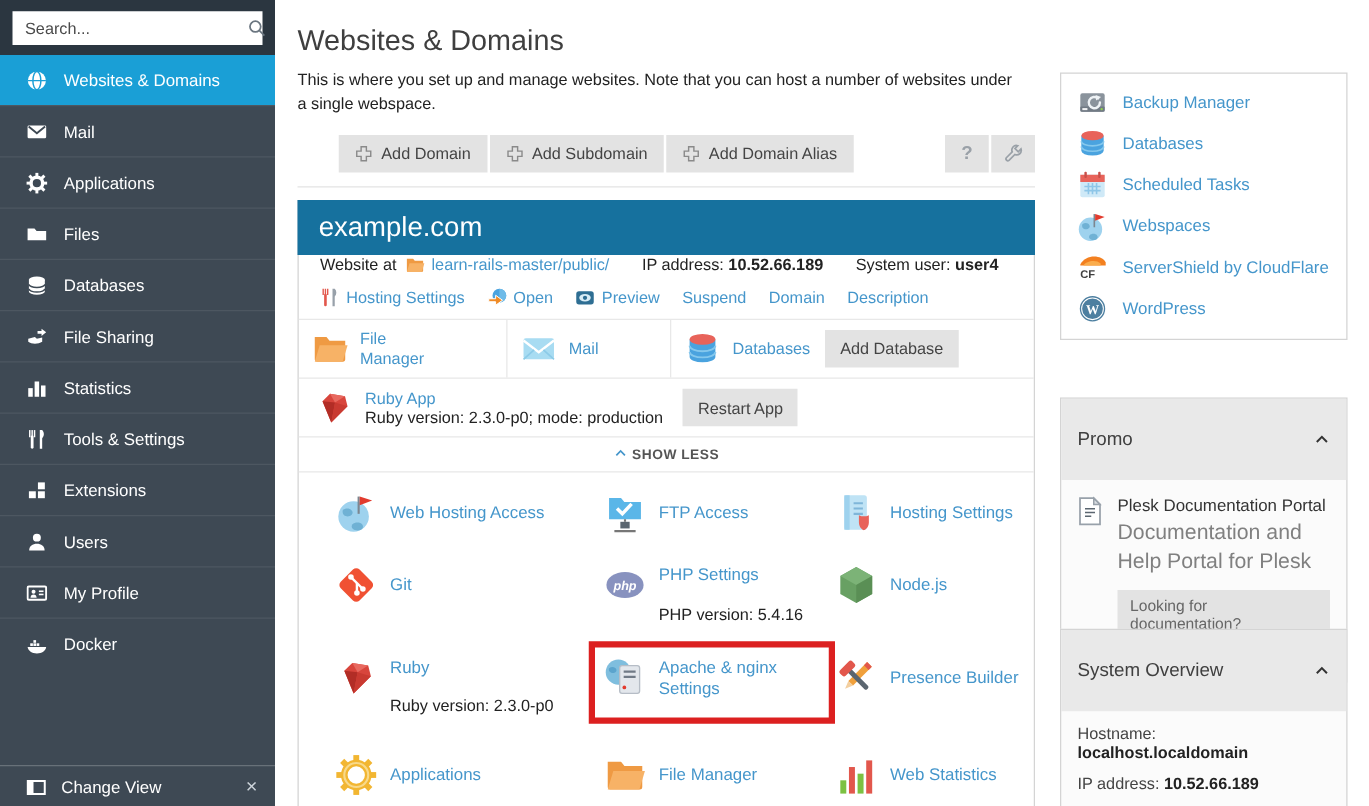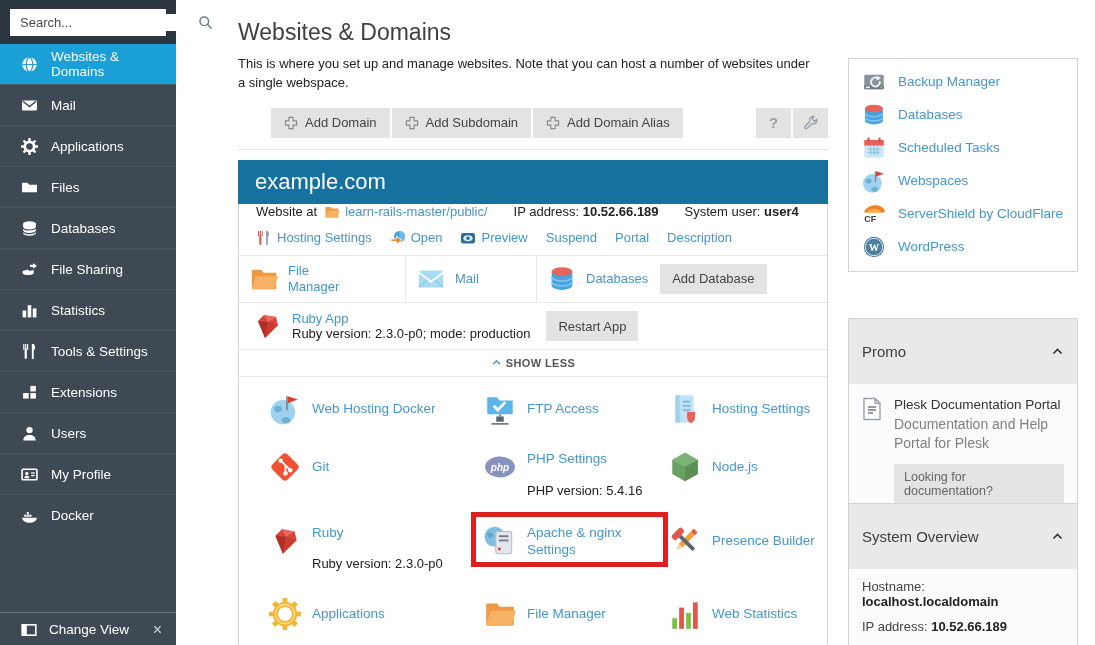--- a/index.html
+++ b/index.html
@@ -2,21 +2,21 @@
 <html><head>
 <meta charset="utf-8">
 <style>
   html,body{margin:0;padding:0;background:#fff;}
   .page{position:relative;width:1095px;height:645px;overflow:hidden;background:#fff;
         font-family:"Liberation Sans",sans-serif;font-size:13px;color:#222;}
   a{text-decoration:none;cursor:pointer;}
   svg{display:block;}
 
   
-  .sidebar{position:absolute;left:0;top:0;width:176px;height:645px;background:#3e4954;}
+  .sidebar{position:absolute;left:0;top:0;width:220px;height:645px;background:#3e4954;}
   .sb-top{background:#2b3640;padding:9px 10px 8px;}
   .search{display:flex;align-items:center;background:#fff;height:27px;padding:0 8px;}
   .search input{border:0;outline:0;flex:1;font-family:"Liberation Sans",sans-serif;font-size:13px;color:#333;}
   .search input::placeholder{color:#4a4a4a;}
   .search svg{width:15px;height:15px;color:#6b7680;flex:none;}
   .nav-item{display:flex;align-items:center;height:40px;padding:0 12px 0 21px;color:#fff;
             border-top:1px solid rgba(255,255,255,.08);cursor:pointer;font-size:13.5px;}
   .nav-item:first-child{border-top:none;}
   .nav-item svg{width:17px;height:17px;margin-right:13px;flex:none;color:#fff;--sbg:#3e4954;}
   .nav-item.active{background:#1a9fd6;}
@@ -71,40 +71,40 @@
   .c-showless svg{width:11px;height:11px;color:#4596cb;display:inline-block;vertical-align:-1px;margin-right:4px;}
 
   .c-feat{border-top:1px solid #e8e8e8;display:grid;grid-template-columns:215px 185px 1fr;
           padding:15px 0 40px 29px;row-gap:24px;}
   .fcell{display:flex;align-items:flex-start;}
   .fcell > svg{width:34px;height:34px;margin-right:10px;flex:none;}
   .fmeta{display:flex;flex-direction:column;justify-content:center;min-height:34px;}
   .flbl{font-size:13.5px;color:#4596cb;max-width:138px;line-height:1.3;}
   .fsub{font-size:13px;color:#222;margin-top:15px;max-width:140px;line-height:1.3;}
   .redwrap{display:inline-flex;align-items:flex-start;border:5px solid #dc2020;
-           padding:7px 14px 3px 7px;margin:-12px 0 0 -12px;background:#fff;}
+           padding:7px 14px 14px 7px;margin:-12px 0 0 -12px;background:#fff;}
   .redwrap > svg{width:34px;height:34px;margin-right:10px;flex:none;}
 
   
   .rightcol{position:absolute;left:848px;top:58px;width:230px;height:587px;}
   .rbox{border:1px solid #d4d4d4;background:#fff;position:absolute;left:0;right:0;}
   .rbox.toolsbox{top:0;padding:10px 12px 4px;}
   .rtool{display:flex;align-items:center;margin-bottom:7px;min-height:26px;}
   .rtool svg{width:26px;height:26px;margin-right:11px;flex:none;}
   .rtool a{font-size:13.5px;color:#4596cb;line-height:1.3;}
   .rbox.promo{top:260px;background:#fbfbfb;}
   .rbox.sys{top:445px;height:200px;background:#fbfbfb;}
   .rhead{background:#e9e9e9;padding:24px 13px;font-size:15px;color:#404040;display:flex;
          align-items:center;justify-content:space-between;cursor:pointer;}
   .rhead svg{width:13px;height:13px;color:#333;}
   .pbody{padding:13px 13px 12px;}
   .prow{display:flex;align-items:flex-start;}
   .prow svg{width:20px;height:24px;margin-right:12px;flex:none;}
   .ptitle{font-size:13.5px;color:#333;}
-  .psub{font-size:14px;color:#808080;margin-top:3px;line-height:1.35;}
+  .psub{font-size:17px;color:#808080;margin-top:3px;line-height:1.35;}
   .cta{background:#e3e3e3;color:#666;font-size:12.5px;padding:6px 10px;margin:11px 0 7px 32px;cursor:pointer;}
   .hide{color:#9aa1a8;font-size:12.5px;margin-left:32px;cursor:pointer;}
   .srow{margin:10px 13px;font-size:13px;color:#444;}
   .srow b{color:#222;}
 </style>
 </head>
 <body>
 
 <svg width="0" height="0" style="position:absolute">
   <symbol id="i-search" viewBox="0 0 16 16">
@@ -531,21 +531,21 @@
             </svg>
           <a class="link">Open</a>
         </span>
         <span class="linkico">
           <svg>
               <use href="#i-preview"></use>
             </svg>
           <a class="link">Preview</a>
         </span>
         <a class="link">Suspend</a>
-        <a class="link">Portal</a>
+        <a class="link">Domain</a>
         <a class="link">Description</a>
       </div>
 
       <div class="c-tools">
         <div class="tcell t1">
           <svg>
               <use href="#i-folderc"></use>
             </svg>
           <span class="tlbl">File Manager</span>
         </div>
@@ -580,21 +580,21 @@
             <use href="#i-chevup"></use>
           </svg><span>SHOW LESS</span>
       </div>
 
       <div class="c-feat">
         <div class="fcell">
           <svg>
               <use href="#i-globeflag"></use>
             </svg>
           <div class="fmeta">
-              <a class="flbl">Web Hosting Docker</a>
+              <a class="flbl">Web Hosting Access</a>
             </div>
         </div>
         <div class="fcell">
           <svg>
               <use href="#i-ftp"></use>
             </svg>
           <div class="fmeta">
               <a class="flbl">FTP Access</a>
             </div>
         </div>

